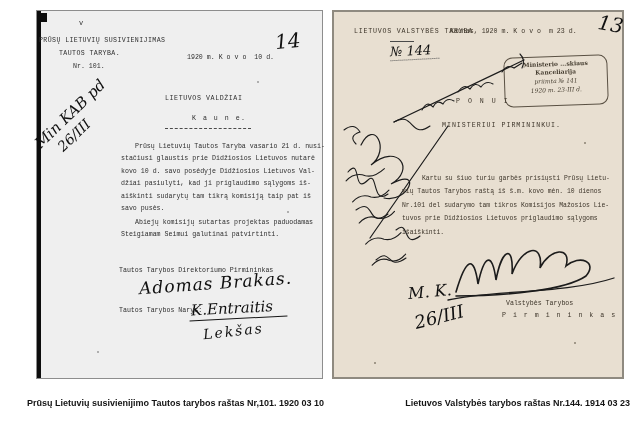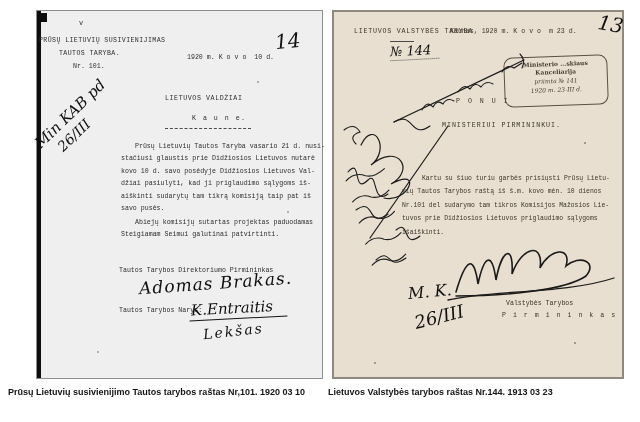--- a/index.html
+++ b/index.html
@@ -49,21 +49,21 @@
   .stamp{
     position:absolute;left:170px;top:44px;width:104px;height:50px;
     border:1.3px solid #5a5144;border-radius:9px;
     transform:rotate(-2deg);
     text-align:center;color:#453d30;
     padding-top:3px;box-sizing:border-box;
   }
   .stamp .s1{font-family:"DejaVu Serif",serif;font-weight:bold;font-size:6px;line-height:8px;}
   .stamp .s2{font-family:"DejaVu Serif",serif;font-style:italic;font-size:6px;line-height:9px;}
   .caption{
-    position:absolute;top:387px;text-align:left;
+    position:absolute;top:398px;text-align:right;
     font-weight:bold;font-size:9px;color:var(--caption,#141414);
     font-family:"Liberation Sans",sans-serif;letter-spacing:0px;
   }
   svg.scribble{position:absolute;overflow:visible;}
   svg.scribble path{fill:none;stroke:#1c1c1c;stroke-linecap:round;}
   .speck{position:absolute;width:2px;height:2px;border-radius:50%;background:#9a9a9a;}
 </style>
 </head>
 <body>
 
@@ -183,13 +183,13 @@
 
   <div class="hw" style="left:74px;top:270px;font-size:16px;transform:rotate(-5deg);">M. K.</div>
   <div class="hw" style="left:80px;top:294px;font-size:18px;transform:rotate(-14deg);">26/III</div>
 
   <div class="speck" style="left:250px;top:130px;background:#8a8070;"></div>
   <div class="speck" style="left:240px;top:330px;background:#8a8070;"></div>
   <div class="speck" style="left:40px;top:350px;background:#8a8070;"></div>
 </div>
 
 <div class="caption" style="left:8px;width:316px;">Prūsų Lietuvių susivienijimo Tautos tarybos raštas Nr,101. 1920 03 10</div>
-<div class="caption" style="left:328px;width:302px;">Lietuvos Valstybės tarybos raštas Nr.144.  1913 03 23</div>
+<div class="caption" style="left:328px;width:302px;">Lietuvos Valstybės tarybos raštas Nr.144.  1914 03 23</div>
 
 </body></html>

